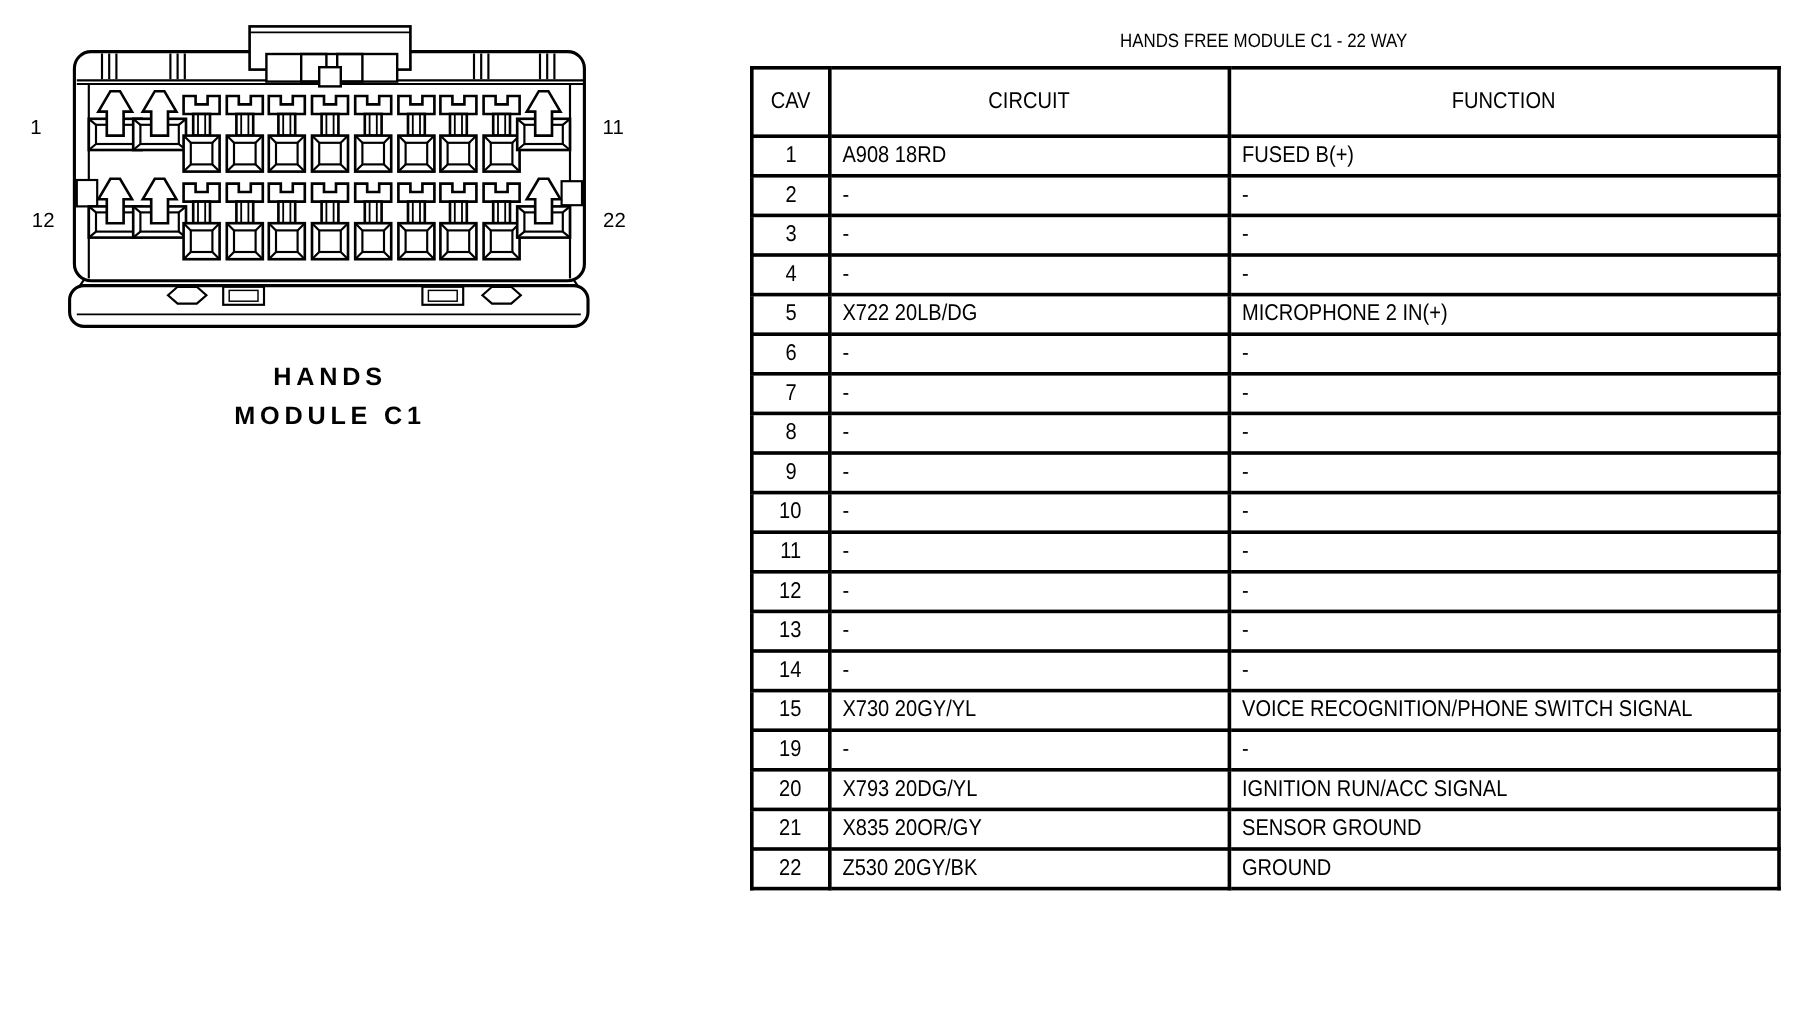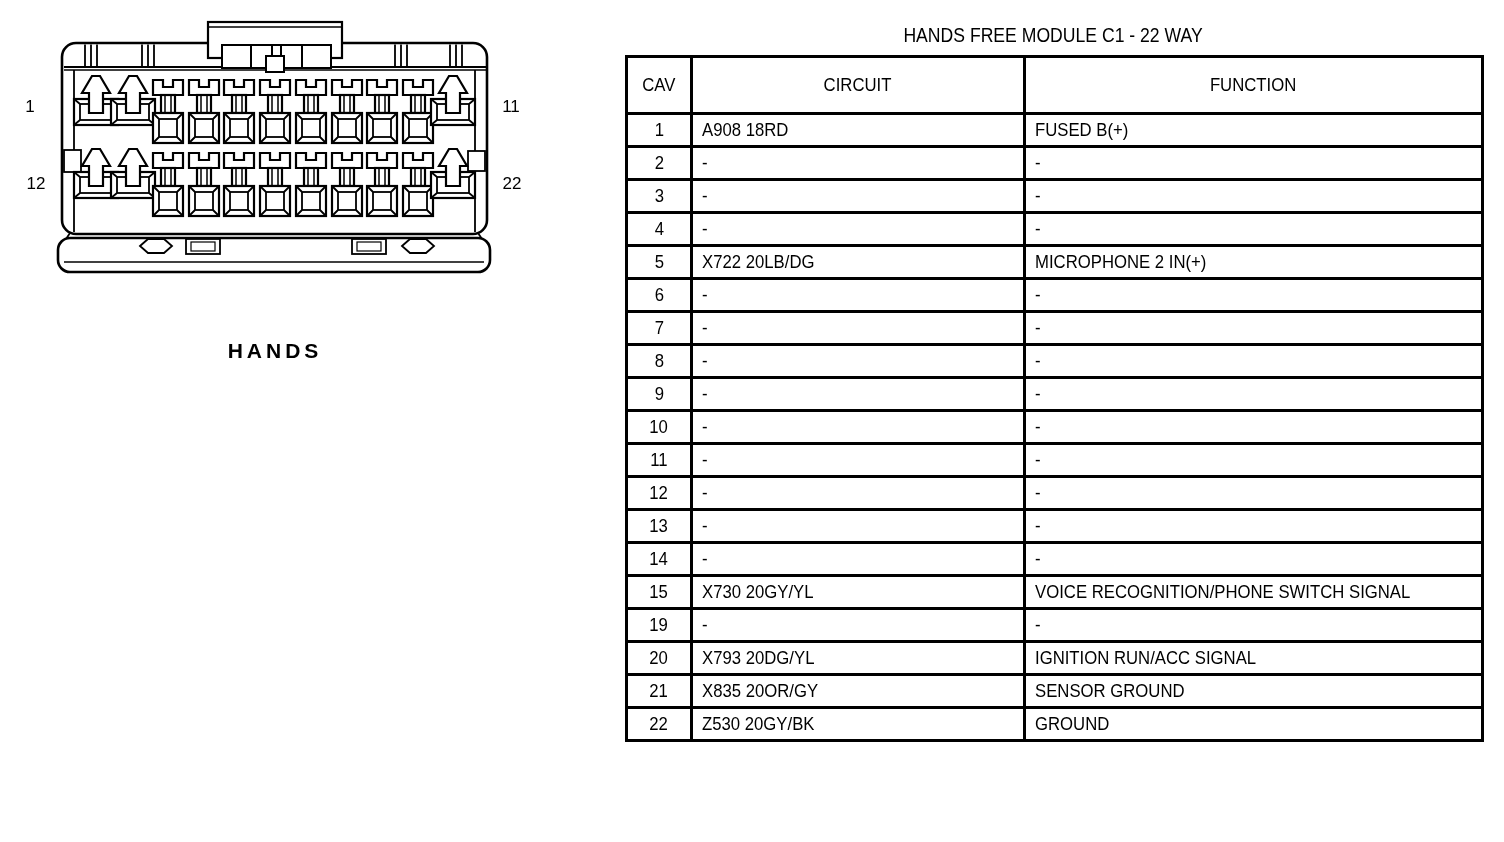--- a/index.html
+++ b/index.html
@@ -8,42 +8,42 @@
     font-family:"Liberation Sans", sans-serif; color:#000;
     overflow:hidden;
   }
   
   .ct  { display:inline-block; transform:scaleX(0.88); transform-origin:0 50%; white-space:nowrap; }
   .ctc { display:inline-block; transform:scaleX(0.88); transform-origin:50% 50%; white-space:nowrap; }
 
   
   .table-title {
     position:absolute; left:625px; top:24px; width:856px;
-    text-align:center; font-size:20px; line-height:22px;
+    text-align:center; font-size:16px; line-height:22px;
   }
   table.pinout {
     position:absolute; left:625px; top:55px; width:856px;
     border-collapse:collapse; table-layout:fixed;
   }
   table.pinout th, table.pinout td {
     border:3px solid #000; height:30px; font-size:19px; font-weight:normal;
     vertical-align:middle; overflow:hidden;
   }
   table.pinout th { text-align:center; padding:12px; }
   table.pinout td { text-align:left; padding:0 0 0 9px; }
   table.pinout td.cav { text-align:center; padding:0; }
 
   
   .connector-svg { position:absolute; left:0; top:0; }
   .connector-caption {
     position:absolute; left:150px; top:299px; width:250px;
     text-align:center; font-weight:bold; font-size:21px;
     letter-spacing:4px; line-height:32px;
   }
-  .connector-caption div { white-space:nowrap;margin-top:36px; }
+  .connector-caption div { white-space:nowrap; }
 </style>
 </head>
 <body>
 
 <div class="canvas">
 
   <svg class="connector-svg" width="545" height="300" viewBox="0 0 545 300" fill="none" stroke="#000" stroke-width="2.2" stroke-linejoin="miter">
 
     <defs>
 
@@ -132,20 +132,21 @@
     <g fill="#000" stroke="none" font-size="17" text-anchor="middle" font-family="Liberation Sans, sans-serif">
       <text x="30" y="112">1</text>
       <text x="511" y="112">11</text>
       <text x="36" y="189">12</text>
       <text x="512" y="189">22</text>
     </g>
   </svg>
 
   <div class="connector-caption">
     <div>HANDS</div>
+    <div>MODULE C1</div>
   </div>
 
   <div class="table-title">
     <span class="ctc">HANDS FREE MODULE C1 - 22 WAY</span>
   </div>
 
   <table class="pinout">
     <colgroup>
       <col style="width:65px">
         <col style="width:333px">

